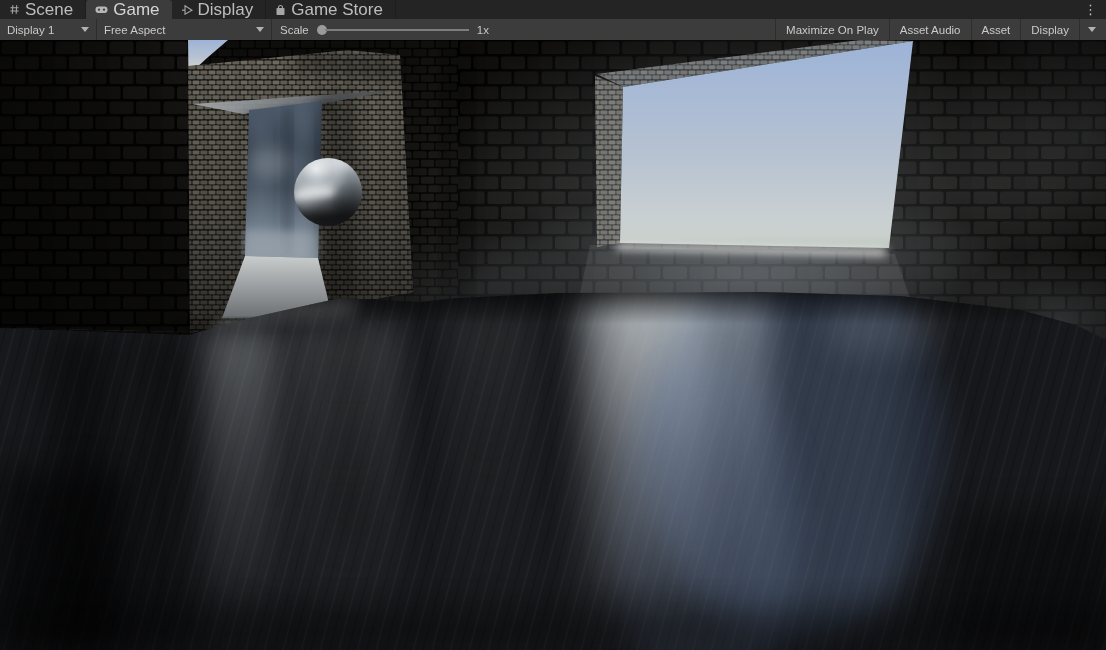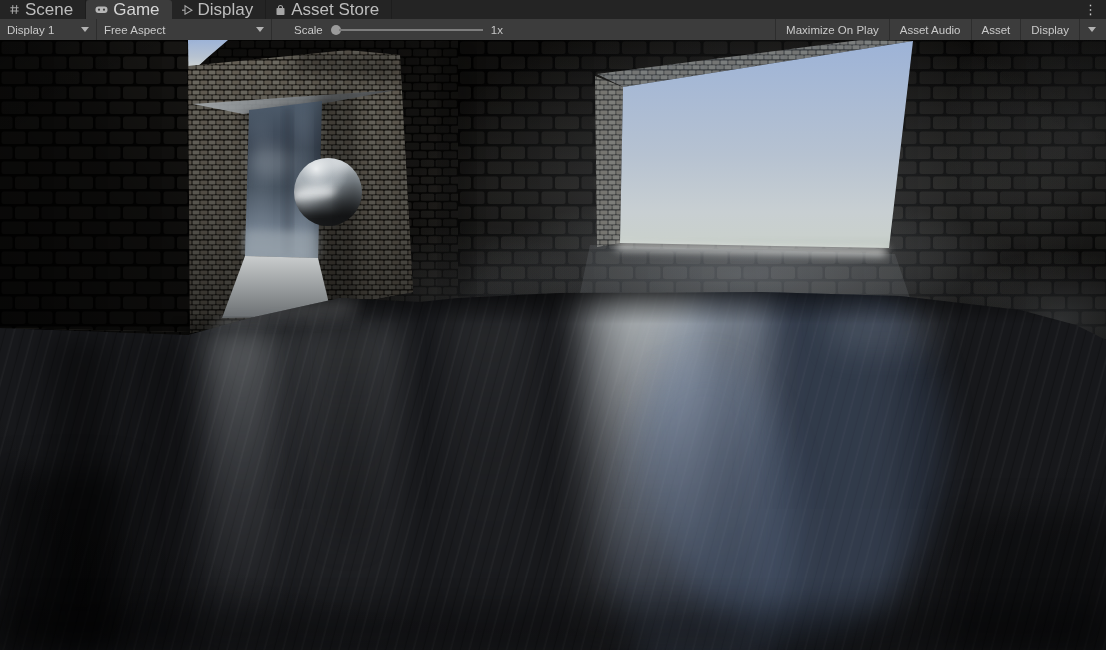--- a/index.html
+++ b/index.html
@@ -16,21 +16,21 @@
        font-size:13px;line-height:1;}
   
   .toolbar{height:21px;background:var(--toolbar_bg,#3c3c3c);display:flex;align-items:center;
        font-size:11.5px;color:#cacaca;}
   .dd{display:flex;align-items:center;height:100%;padding:0 7px;gap:6px;}
   .arr{width:0;height:0;border-left:4px solid transparent;border-right:4px solid transparent;
        border-top:5px solid #b2b2b2;}
   .vsep{width:1px;height:21px;background:#2d2d2d;}
   .display-dd{width:82px;justify-content:space-between;}
   .aspect-dd{width:160px;justify-content:space-between;align-items:center;}
-  .scale-group{display:flex;align-items:center;gap:8px;padding:0 8px;margin-left:14px;}
+  .scale-group{display:flex;align-items:center;gap:8px;padding:0 8px;}
   .slider{display:flex;align-items:center;width:152px;}
   .thumb{width:10px;height:10px;border-radius:50%;background:#9b9b9b;flex:none;}
   .track{height:2px;background:#7d7d7d;flex:1;margin-left:-2px;}
   .scale-val{color:#c6c6c6;text-align:center;}
   .tb-right{margin-left:auto;display:flex;align-items:stretch;height:100%;border-radius:10px;}
   .tbtn{display:flex;align-items:center;padding:0 10px;border-left:1px solid #2d2d2d;
        color:#cacaca;white-space:nowrap;gap:8px;}
   .gizmos-arr{display:flex;align-items:center;gap:0;}
   .gizmos-arr .vsep{margin:0 0 0 2px;}
   
@@ -70,21 +70,21 @@
       </span>
       <span>Display</span>
     </div>
     <div class="tab">
       <span class="ticon">
         <svg width="11" height="12" viewBox="0 0 11 12">
             <path d="M3.5 4.5v-1a2 2 0 0 1 4 0v1" stroke="#a6a6a6" stroke-width="1.1" fill="none"></path>
             <rect x="1.5" y="4" width="8" height="7" rx="0.8" fill="#a6a6a6"></rect>
           </svg>
       </span>
-      <span>Asset Store</span>
+      <span>Game Store</span>
     </div>
     <div class="kebab">⋮</div>
   </div>
 
   <div class="toolbar">
     <div class="dd display-dd">
       <span>Display 1</span>
       <span class="arr"></span>
     </div>
     <div class="vsep"></div>

